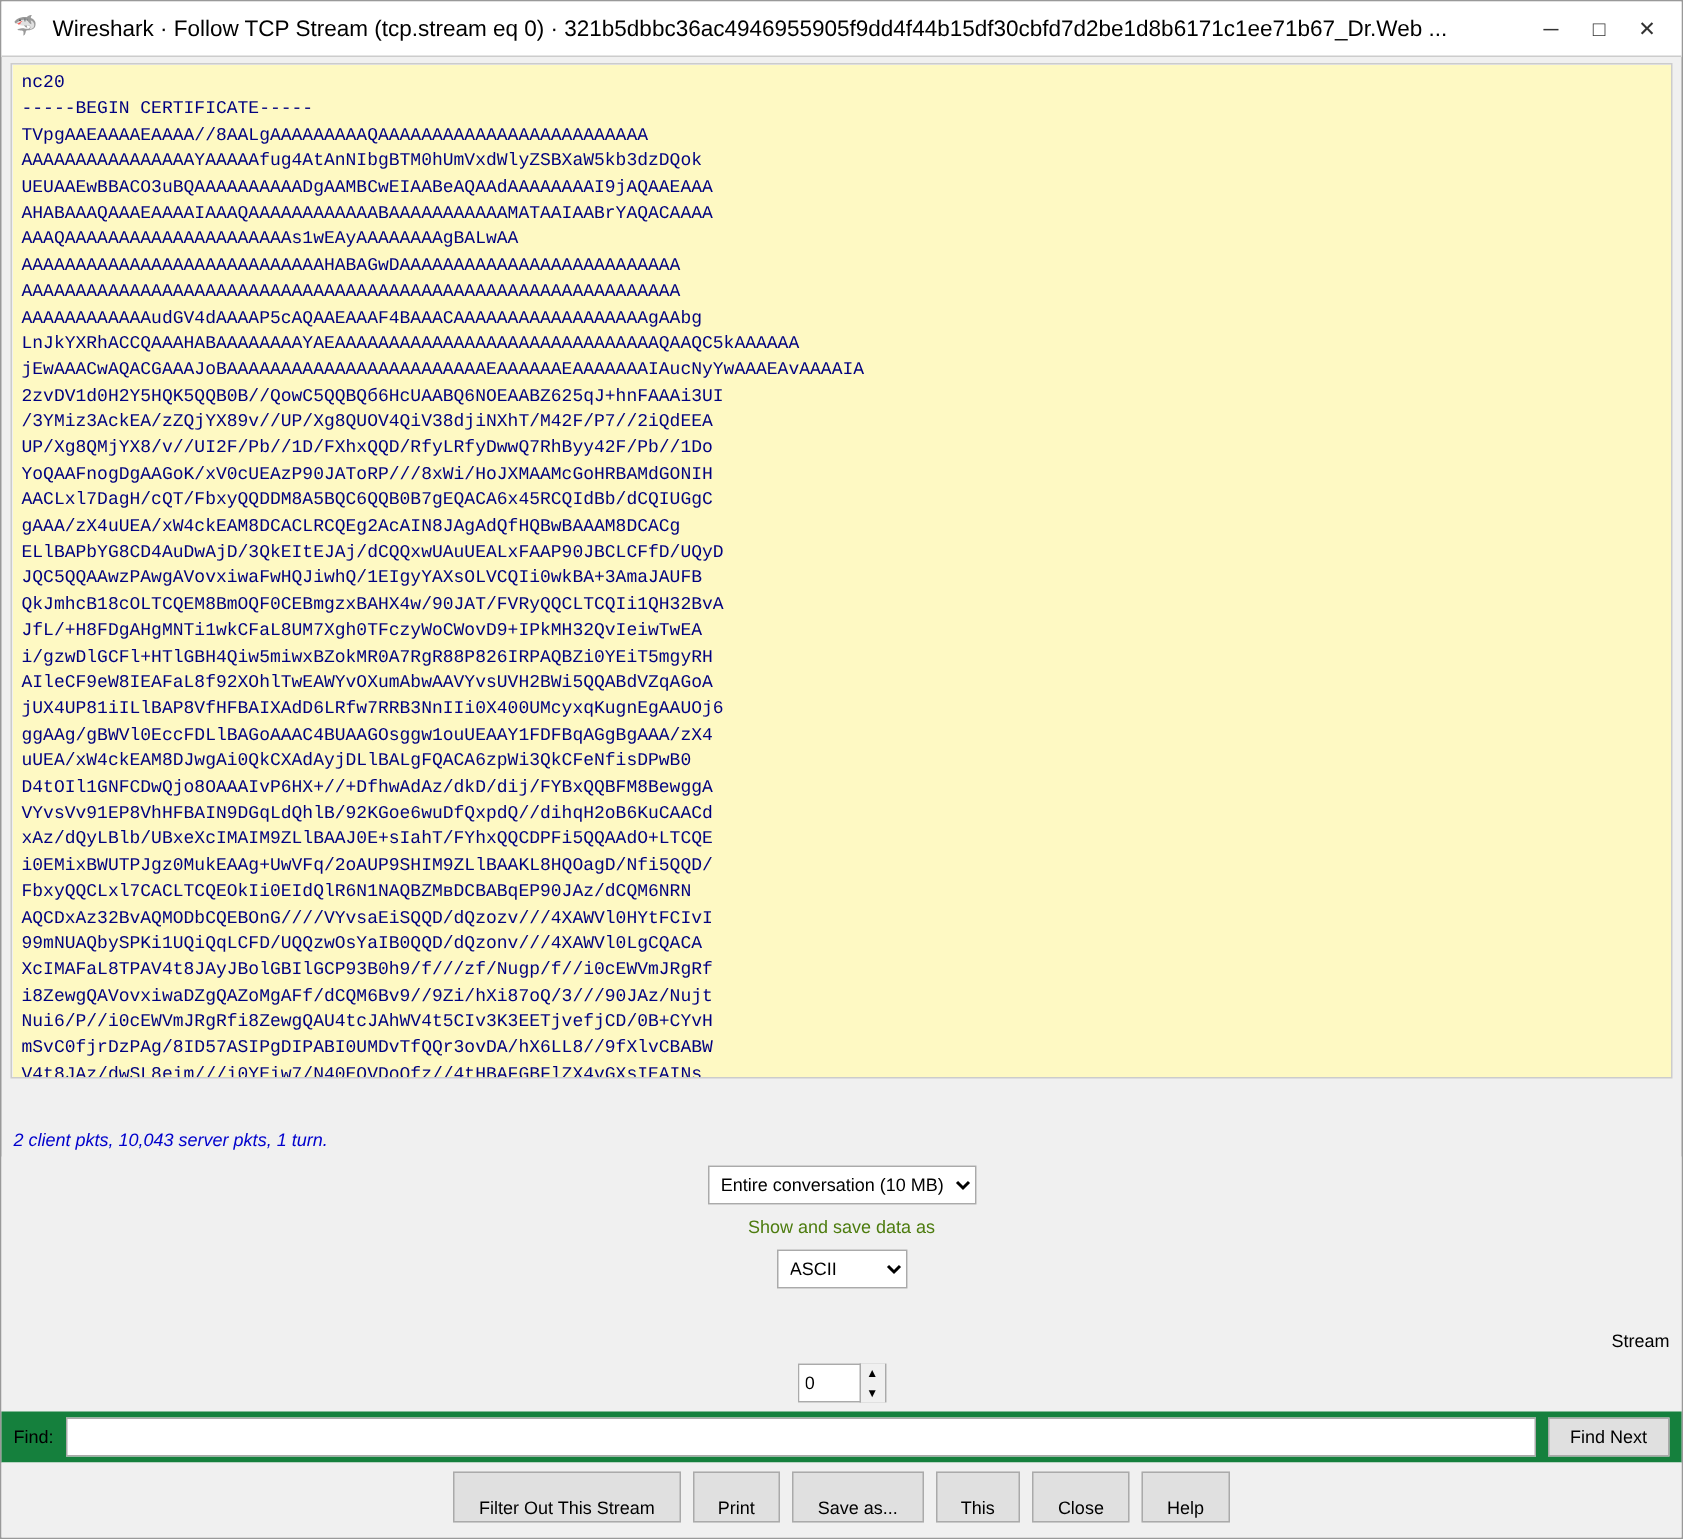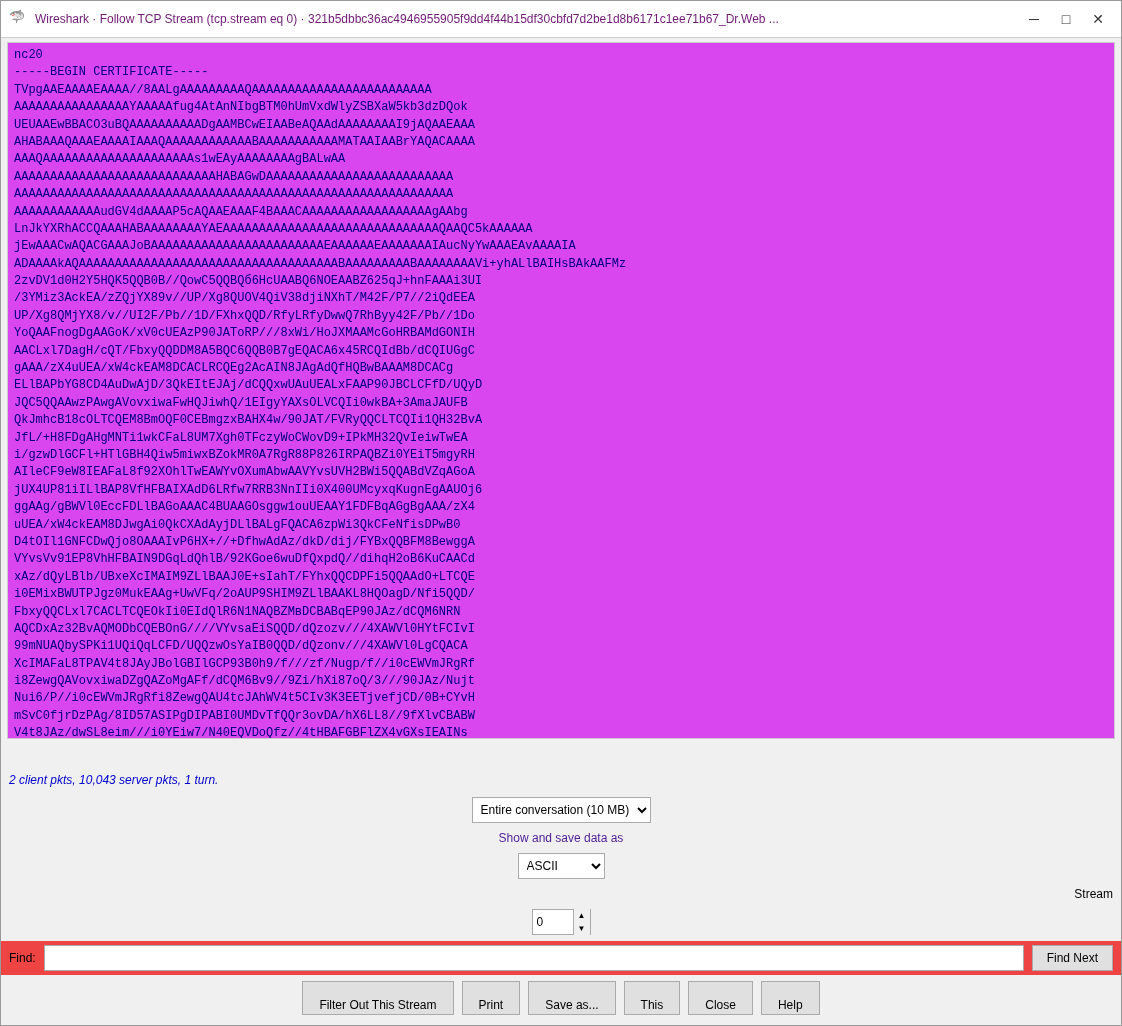--- a/index.html
+++ b/index.html
@@ -32,22 +32,22 @@
     }
 
     .title-bar-icon {
       width: 20px;
       height: 20px;
       flex-shrink: 0;
     }
 
     .title-bar-text {
       flex: 1;
-      font-size: 12px;
-      color: #701a75;
+      font-size: 15px;
+      color: #000000;
       white-space: nowrap;
       overflow: hidden;
       text-overflow: ellipsis;
     }
 
     .title-bar-controls {
       display: flex;
       gap: 2px;
     }
 
@@ -59,21 +59,21 @@
       cursor: pointer;
       font-size: 14px;
       display: flex;
       align-items: center;
       justify-content: center;
       color: #333;
     }
 
     .content-area {
       flex: 1;
-      background: #d946ef;
+      background: #fef9c3;
       overflow-y: scroll;
       padding: 4px 6px;
       font-family: 'Courier New', monospace;
       font-size: 12px;
       color: #000080;
       line-height: 1.45;
       border: 1px solid #ccc;
       margin: 4px 6px;
     }
 
@@ -109,28 +109,29 @@
       height: 26px;
       font-size: 12px;
       border: 1px solid #aaa;
       background: white;
       padding: 0 4px;
       cursor: pointer;
     }
 
     .show-save-label {
       font-size: 12px;
-      color: #4c1d95;
+      color: #4d7c0f;
       white-space: nowrap;
     }
 
     .stream-label {
       font-size: 12px;
       color: #000;
       margin-left: auto;
+      margin-top: 20px;
     }
 
     .stream-spinner {
       display: flex;
       align-items: center;
       border: 1px solid #aaa;
       background: white;
       height: 26px;
     }
 
@@ -160,21 +161,21 @@
       align-items: center;
       justify-content: center;
       line-height: 1;
     }
 
     .find-row {
       display: flex;
       align-items: center;
       padding: 4px 8px;
       gap: 8px;
-      background: #ef4444;
+      background: #15803d;
     }
 
     .find-label {
       font-size: 12px;
       color: #000;
       white-space: nowrap;
     }
 
     .find-input {
       flex: 1;
@@ -236,21 +237,20 @@
       <div>TVpgAAEAAAAEAAAA//8AALgAAAAAAAAAQAAAAAAAAAAAAAAAAAAAAAAAAA</div>
       <div>AAAAAAAAAAAAAAAAYAAAAAfug4AtAnNIbgBTM0hUmVxdWlyZSBXaW5kb3dzDQok</div>
       <div>UEUAAEwBBACO3uBQAAAAAAAAAADgAAMBCwEIAABeAQAAdAAAAAAAAI9jAQAAEAAA</div>
       <div>AHABAAAQAAAEAAAAIAAAQAAAAAAAAAAAABAAAAAAAAAAAMATAAIAABrYAQACAAAA</div>
       <div>AAAQAAAAAAAAAAAAAAAAAAAAAs1wEAyAAAAAAAAgBALwAA</div>
       <div>AAAAAAAAAAAAAAAAAAAAAAAAAAAAHABAGwDAAAAAAAAAAAAAAAAAAAAAAAAAA</div>
       <div>AAAAAAAAAAAAAAAAAAAAAAAAAAAAAAAAAAAAAAAAAAAAAAAAAAAAAAAAAAAAA</div>
       <div>AAAAAAAAAAAAudGV4dAAAAP5cAQAAEAAAF4BAAACAAAAAAAAAAAAAAAAAAgAAbg</div>
       <div>LnJkYXRhACCQAAAHABAAAAAAAAYAEAAAAAAAAAAAAAAAAAAAAAAAAAAAAAAQAAQC5kAAAAAA</div>
       <div>jEwAAACwAQACGAAAJoBAAAAAAAAAAAAAAAAAAAAAAAAEAAAAAAEAAAAAAAIAucNyYwAAAEAvAAAAIA</div>
-      <div>ADAAAAkAQAAAAAAAAAAAAAAAAAAAAAAAAAAAAAAAAAAAABAAAAAAAAABAAAAAAAAVi+yhALlBAIHsBAkAAFMz</div>
       <div>2zvDV1d0H2Y5HQK5QQB0B//QowC5QQBQб6HcUAABQ6NOEAABZ625qJ+hnFAAAi3UI</div>
       <div>/3YMiz3AckEA/zZQjYX89v//UP/Xg8QUOV4QiV38djiNXhT/M42F/P7//2iQdEEA</div>
       <div>UP/Xg8QMjYX8/v//UI2F/Pb//1D/FXhxQQD/RfyLRfyDwwQ7RhByy42F/Pb//1Do</div>
       <div>YoQAAFnogDgAAGoK/xV0cUEAzP90JAToRP///8xWi/HoJXMAAMcGoHRBAMdGONIH</div>
       <div>AACLxl7DagH/cQT/FbxyQQDDM8A5BQC6QQB0B7gEQACA6x45RCQIdBb/dCQIUGgC</div>
       <div>gAAA/zX4uUEA/xW4ckEAM8DCACLRCQEg2AcAIN8JAgAdQfHQBwBAAAM8DCACg</div>
       <div>ELlBAPbYG8CD4AuDwAjD/3QkEItEJAj/dCQQxwUAuUEALxFAAP90JBCLCFfD/UQyD</div>
       <div>JQC5QQAAwzPAwgAVovxiwaFwHQJiwhQ/1EIgyYAXsOLVCQIi0wkBA+3AmaJAUFB</div>
       <div>QkJmhcB18cOLTCQEM8BmOQF0CEBmgzxBAHX4w/90JAT/FVRyQQCLTCQIi1QH32BvA</div>
       <div>JfL/+H8FDgAHgMNTi1wkCFaL8UM7Xgh0TFczyWoCWovD9+IPkMH32QvIeiwTwEA</div>

